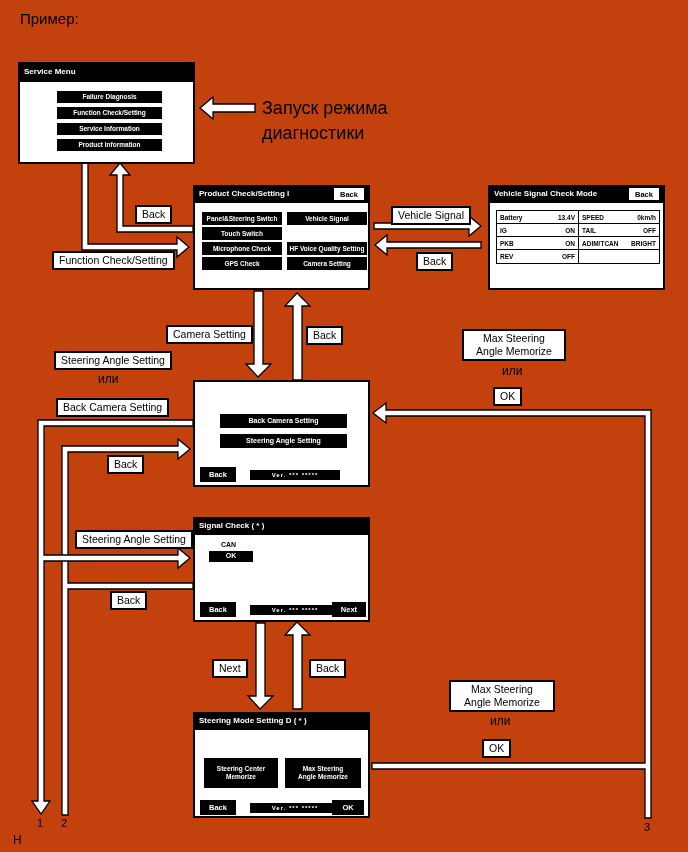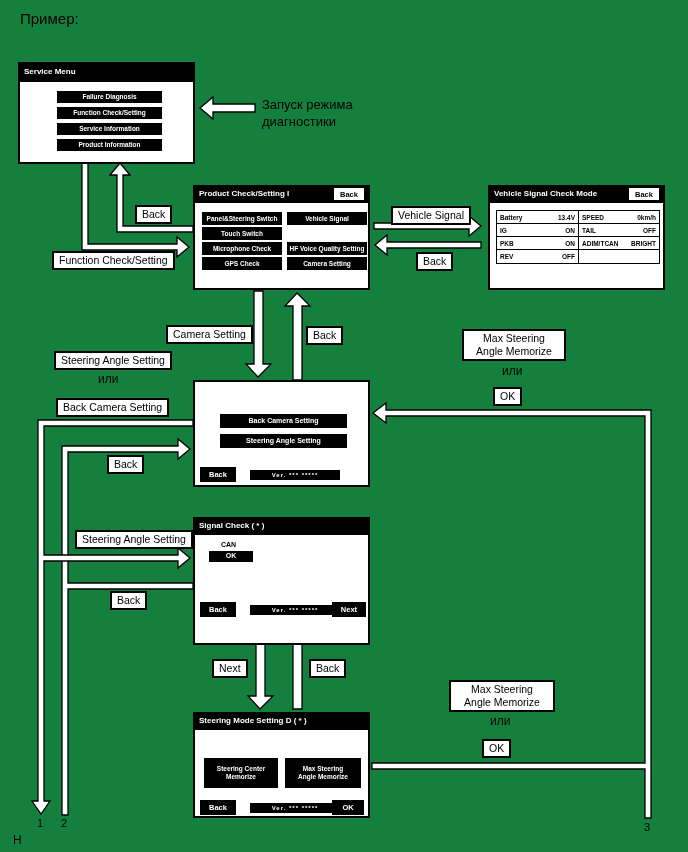--- a/index.html
+++ b/index.html
@@ -1,18 +1,18 @@
 <!DOCTYPE html>
 <html><head>
 <meta charset="utf-8">
 <style>
   *{box-sizing:border-box;margin:0;padding:0}
   html,body{background:#fff}
   body{font-family:"Liberation Sans",sans-serif;color:#000}
-  #stage{position:relative;width:688px;height:852px;background:#15803d;overflow:hidden}
+  #stage{position:relative;width:688px;height:852px;background:#c2410c;overflow:hidden}
   svg.wires{position:absolute;left:0;top:0;z-index:1}
   .wire{fill:#fff;stroke:#000;stroke-width:1.3;stroke-linejoin:miter}
   .screen{position:absolute;background:#fff;border:2px solid #000;z-index:2}
   .shdr{position:absolute;left:-2px;top:-2px;right:-2px;height:18px;background:#000;color:#fff;
         font-size:8px;font-weight:bold;line-height:18px;padding-left:6px;white-space:nowrap}
   .shdr-tall{height:20px;line-height:20px}
   .wbtn{position:absolute;background:#fff;color:#000;font-weight:bold;font-size:7.5px;
         display:flex;align-items:center;justify-content:center;z-index:3}
   .btn{position:absolute;background:#000;color:#fff;font-weight:bold;
        display:flex;align-items:center;justify-content:center;text-align:center;line-height:1.2}
@@ -57,21 +57,21 @@
     <polygon class="wire" points="293,709 293,635 285,635 297,622 310,635 302,635 302,709"></polygon>
 
     <polygon class="wire" points="373,413 386,403 386,410 651,410 651,818 645,818 645,769 372,769 372,763 645,763 645,416 386,416 386,423"></polygon>
 
     <polygon class="wire" points="190,449 178,439 178,446 62,446 62,815 68,815 68,589 193,589 193,583 68,583 68,452 178,452 178,459"></polygon>
 
     <polygon class="wire" points="193,420 38,420 38,801 32,801 41,814 50,801 44,801 44,561 178,561 178,568 190,558 178,548 178,555 44,555 44,426 193,426"></polygon>
   </svg>
 
   <div class="plain" style="left:20px;top:10px;font-size:15px">Пример:</div>
-  <div class="plain" style="left:262px;top:96px;font-size:13px;line-height:17px">Запуск режима
+  <div class="plain" style="left:262px;top:96px;font-size:18px;line-height:25px">Запуск режима
 диагностики</div>
   <div class="plain" style="left:13px;top:833px;font-size:12px">Н</div>
   <div class="plain" style="left:37px;top:817px;font-size:11px">1</div>
   <div class="plain" style="left:61px;top:817px;font-size:11px">2</div>
   <div class="plain" style="left:644px;top:821px;font-size:11px">3</div>
 
   <div class="screen" style="left:18px;top:62px;width:177px;height:102px">
     <div class="shdr shdr-tall">Service Menu</div>
     <div class="btn" style="left:37px;top:27px;width:105px;height:12px;font-size:6.5px">Failure Diagnosis</div>
     <div class="btn" style="left:37px;top:43px;width:105px;height:12px;font-size:6.5px">Function Check/Setting</div>
@@ -122,21 +122,21 @@
     </div>
   </div>
 
   <div class="screen" style="left:193px;top:380px;width:177px;height:107px">
     <div class="btn" style="left:25px;top:32px;width:127px;height:14px;font-size:7px">Back Camera Setting</div>
     <div class="btn" style="left:25px;top:52px;width:127px;height:14px;font-size:7px">Steering Angle Setting</div>
     <div class="btn" style="left:5px;top:85px;width:36px;height:15px;font-size:7.5px">Back</div>
     <div class="ver" style="left:55px;top:88px;width:90px;height:10px">Ver. *** *****</div>
   </div>
 
-  <div class="screen" style="left:193px;top:517px;width:177px;height:128px">
+  <div class="screen" style="left:193px;top:517px;width:177px;height:105px">
     <div class="shdr">Signal Check ( * )</div>
     <div class="plain" style="left:26px;top:22px;font-size:7px;font-weight:bold">CAN</div>
     <div class="btn" style="left:14px;top:32px;width:44px;height:11px;font-size:7px">OK</div>
     <div class="btn" style="left:5px;top:83px;width:36px;height:15px;font-size:7.5px">Back</div>
     <div class="ver" style="left:55px;top:86px;width:90px;height:10px">Ver. *** *****</div>
     <div class="btn" style="left:137px;top:83px;width:34px;height:15px;font-size:7.5px">Next</div>
   </div>
 
   <div class="screen" style="left:193px;top:712px;width:177px;height:106px">
     <div class="shdr">Steering Mode Setting D ( * )</div>

